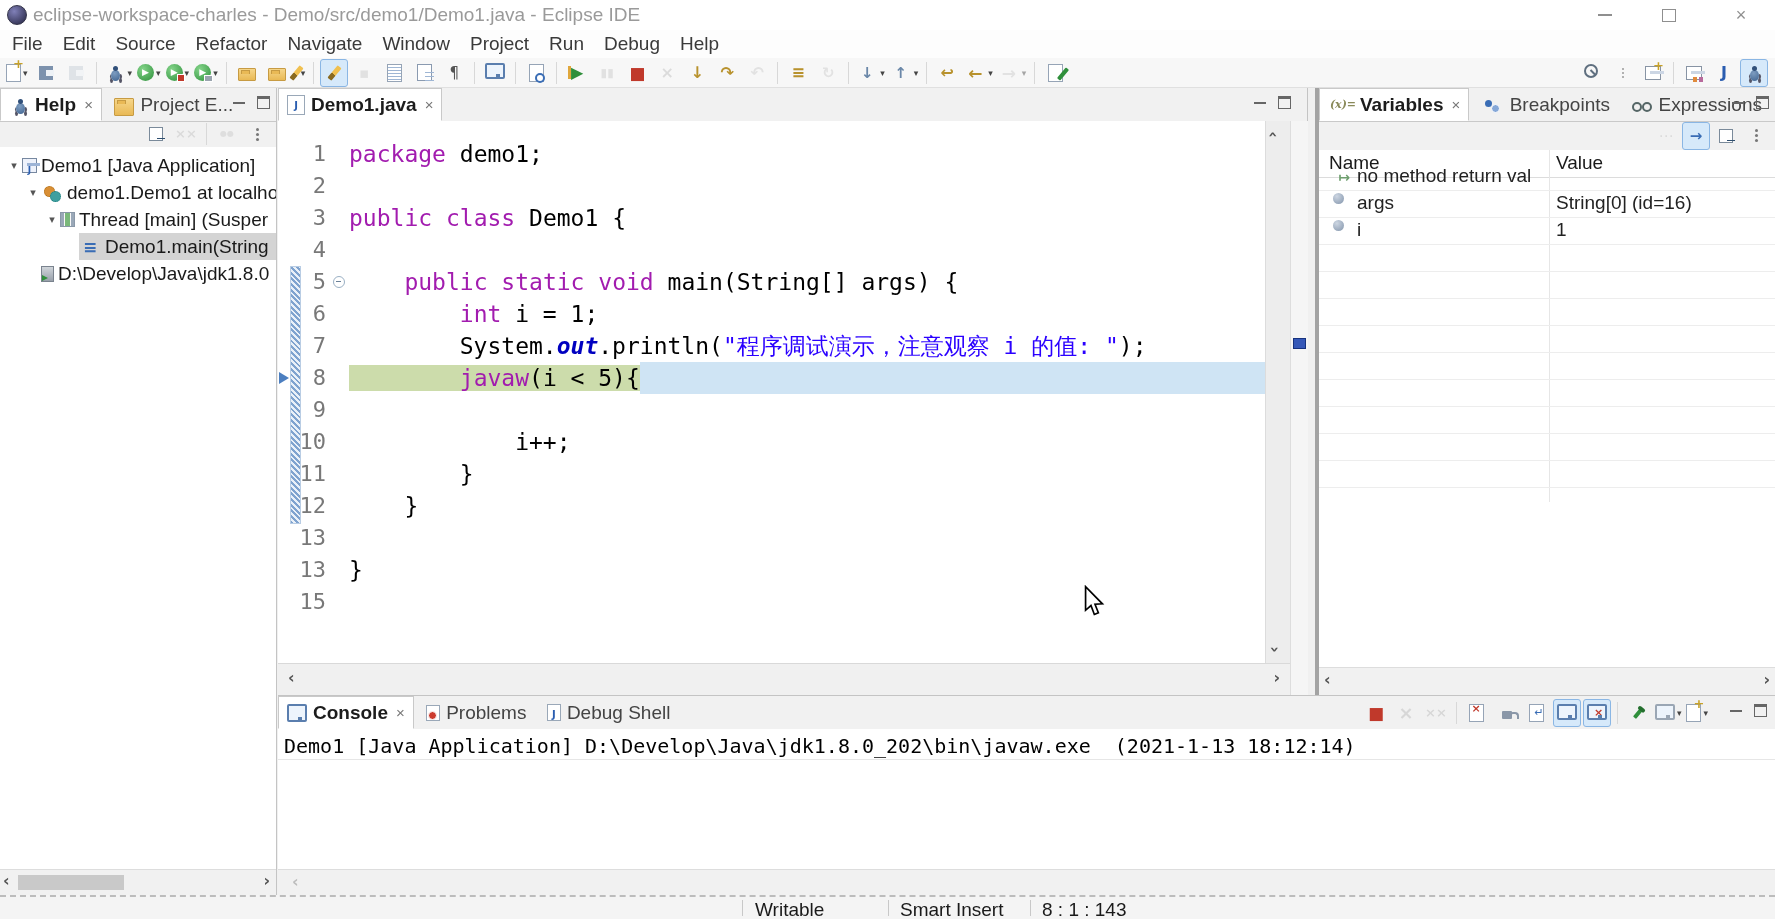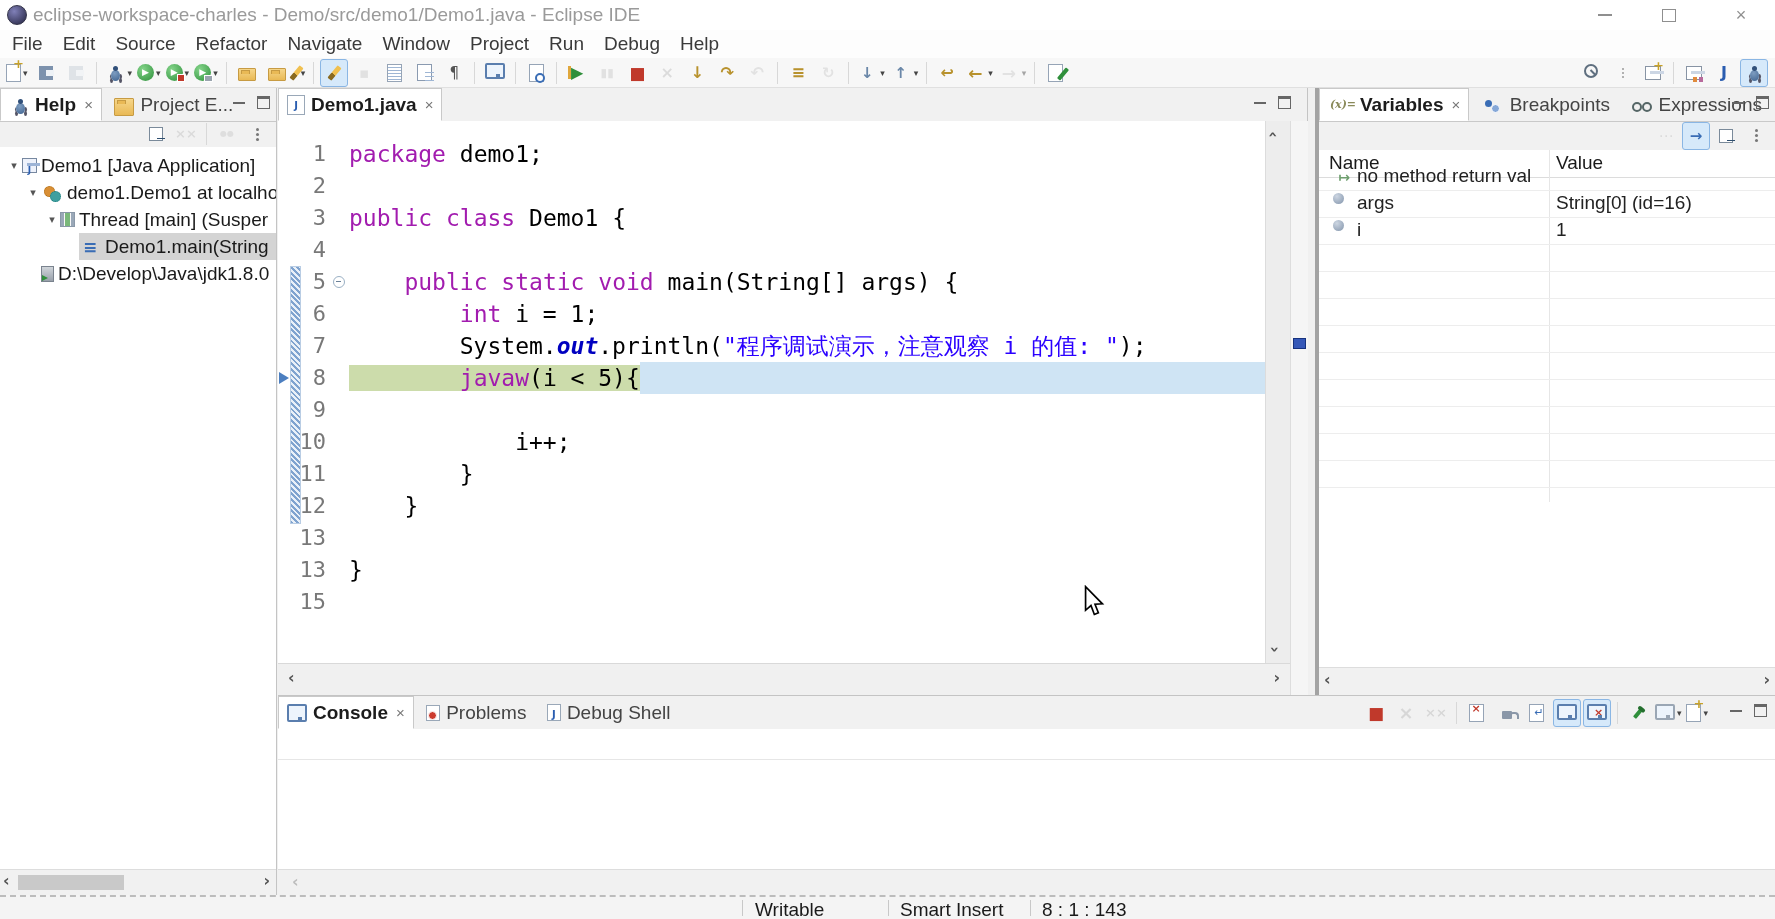--- a/index.html
+++ b/index.html
@@ -676,20 +676,21 @@
             <span class="ci sh-doc plusmark"></span>
             <span class="dd">▾</span>
           </span>
         </span>
       <span class="pbtns" style="right:8px">
         <span class="pmin"></span>
         <span class="pmax"></span>
       </span>
     </div>
     <div class="c-body">
+      <div class="c-proc">Demo1 [Java Application] D:\Develop\Java\jdk1.8.0_202\bin\javaw.exe  (2021-1-13 18:12:14)</div>
       <div class="c-procline"></div>
     </div>
     <div class="c-scroll">
       <span class="sarr dim" style="position:absolute;left:14px;top:2px">‹</span>
     </div>
   </div>
 
   <div class="statusbar">
     <span class="stsep" style="left:742px"></span>
     <span class="stitem" style="left:755px">Writable</span>

